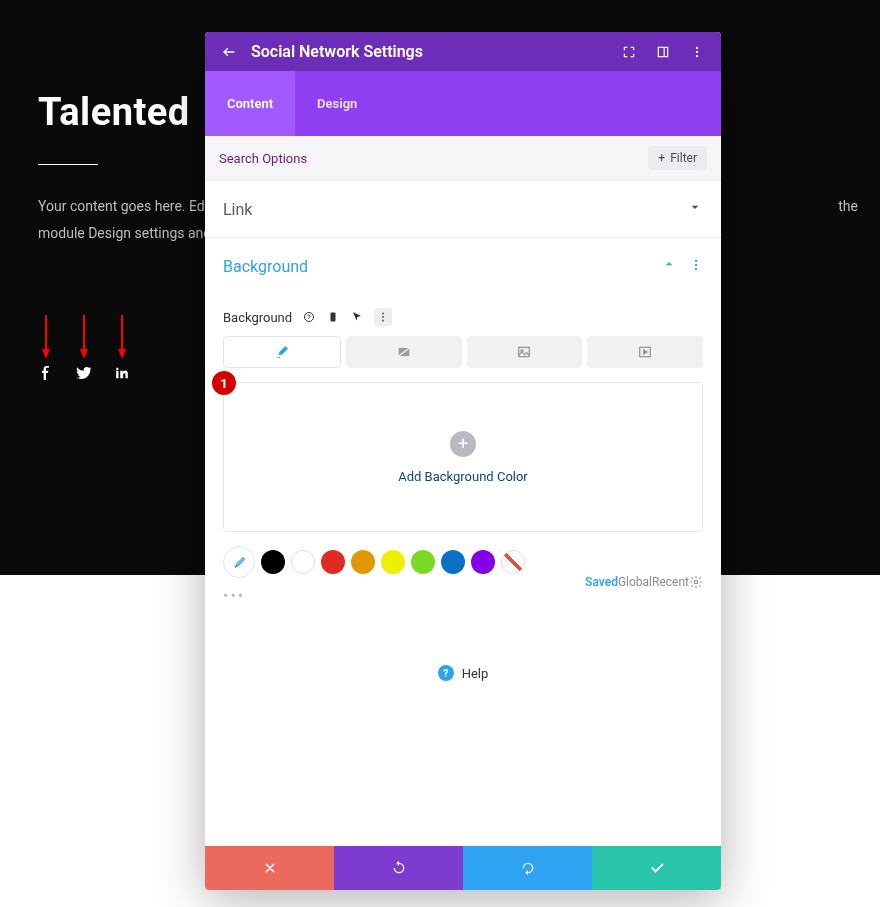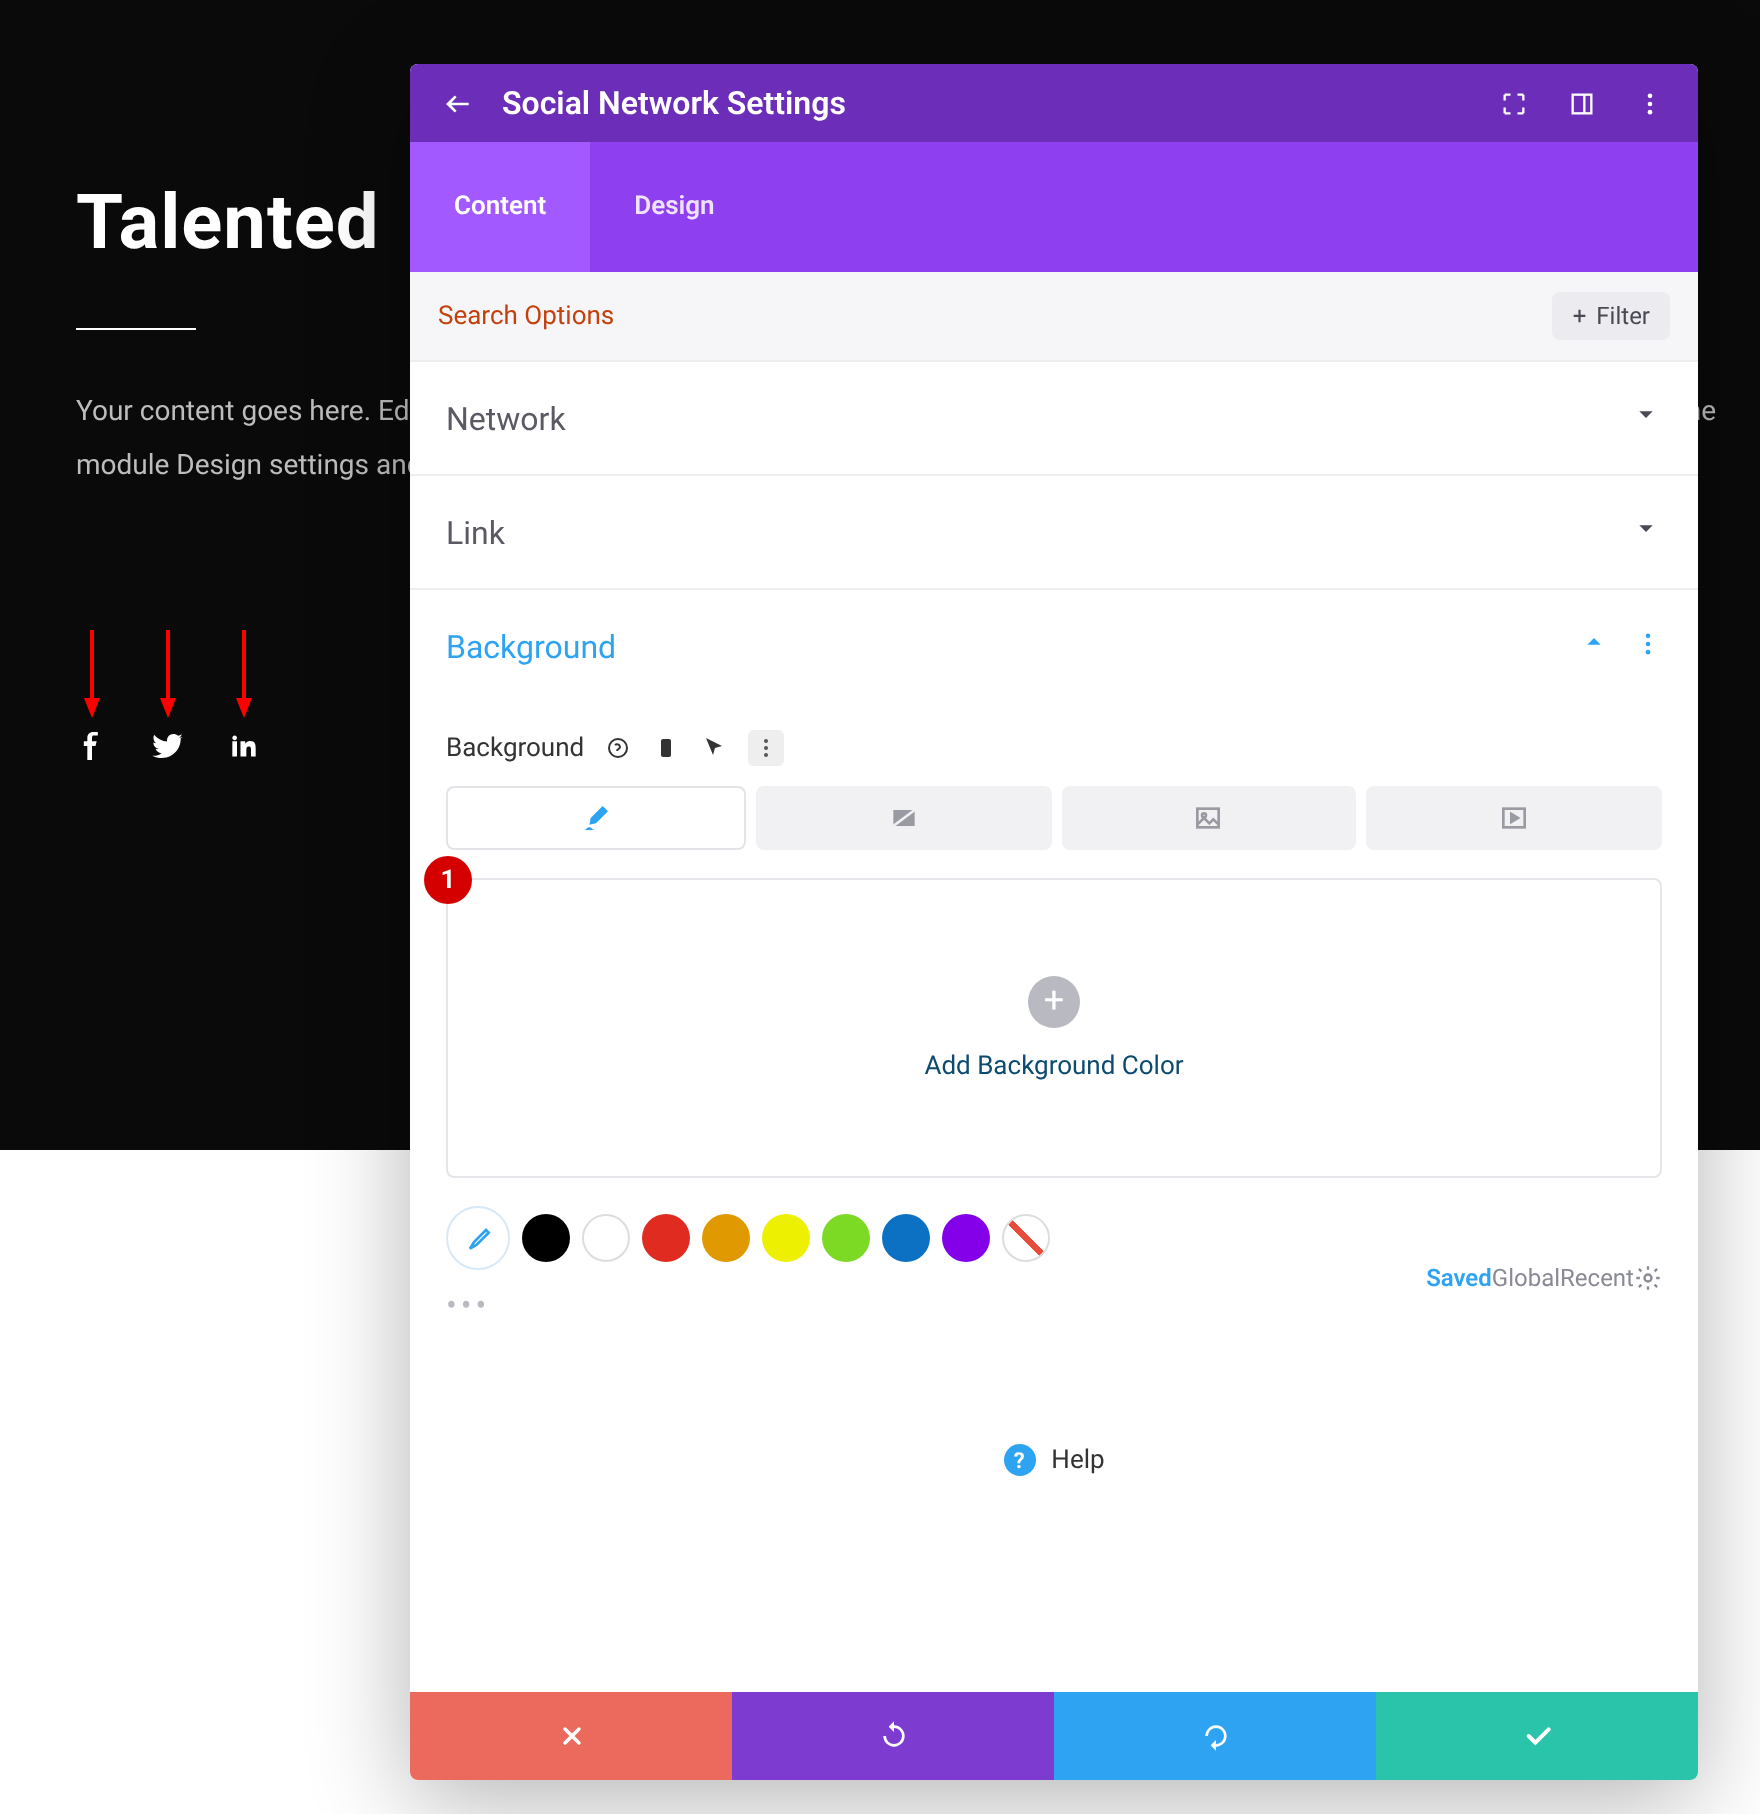--- a/index.html
+++ b/index.html
@@ -8,32 +8,32 @@
 .page-content{position:absolute;left:38px;top:90px;color:#fff;width:820px}
 .page-title{font-size:38px;font-weight:700;letter-spacing:.5px;margin-bottom:30px}
 .hr{width:60px;height:1px;background:#fff;margin-bottom:28px}
 .page-text{font-size:14px;line-height:1.9;color:#bdbdbd}
 .social-row{position:absolute;left:38px;top:365px;display:flex;gap:22px}
 .social-ic{width:16px;height:16px;color:#fff;display:flex;align-items:center;justify-content:center}
 .arrows{position:absolute;left:38px;top:315px;display:flex;gap:22px}
 .arrow{width:16px;display:flex;justify-content:center}
 .arrow svg{overflow:visible}
 
-.panel{position:absolute;left:205px;top:32px;width:644px;height:858px;background:#fff;box-shadow:0 10px 50px rgba(0,0,0,.3);display:flex;flex-direction:column;border-radius:4px;overflow:hidden}
+.panel{position:absolute;left:205px;top:32px;width:516px;height:858px;background:#fff;box-shadow:0 10px 50px rgba(0,0,0,.3);display:flex;flex-direction:column;border-radius:4px;overflow:hidden}
 .pnl-head{background:#6c2eb9;color:#fff;padding:10px 16px 10px 16px}
 .pnl-head-row{display:flex;align-items:center;gap:14px}
 .pnl-title{font-size:16px;font-weight:600}
 .pnl-head-acts{margin-left:auto;display:flex;gap:18px;align-items:center}
 .head-ic{width:16px;height:16px;display:flex;align-items:center;justify-content:center;cursor:pointer}
 .preset{font-size:12px;opacity:.9;margin-top:4px;display:flex;align-items:center;gap:4px;cursor:pointer}
 .tabs{display:flex;background:#8e3ff0}
 .tab{padding:25px 22px;color:rgba(255,255,255,.85);font-size:13px;font-weight:600;cursor:pointer}
 .tab.active{background:#a259ff;color:#fff}
 .toolbar{background:#f6f6f8;border-bottom:1px solid #eee;display:flex;align-items:center;padding:10px 14px}
-.search{color:#c2410c;font-size:13px}
+.search{color:#701a75;font-size:13px}
 .filter-btn{margin-left:auto;background:#ececf0;border-radius:4px;padding:5px 10px;font-size:12px;color:#4a4a55;display:flex;align-items:center;gap:5px;cursor:pointer}
 .body{flex:1;overflow:auto;padding:0 0 0 0}
 .sect{padding:18px 18px;border-bottom:1px solid #eee;display:flex;align-items:center;justify-content:space-between;cursor:pointer}
 .sect-title{font-size:16px;color:#5a5a64}
 .sect-title.active{color:#2ea3f2}
 .chev{color:#4a4a55}
 .sect-open{padding:14px 18px 24px 18px}
 .field-row{display:flex;align-items:center;gap:10px;font-size:13px;color:#333}
 .field-ic{width:14px;height:14px;display:flex;align-items:center;justify-content:center;color:#333}
 .bg-tabs{margin-top:10px;display:flex;gap:5px}
@@ -157,26 +157,20 @@
   <div class="toolbar">
     <div class="search">Search Options</div>
     <div class="filter-btn">
       <span>+</span>
       <span>Filter</span>
     </div>
   </div>
 
   <div class="body">
     <div class="sect">
-      <div class="sect-title">Network</div>
-      <div class="chev"><svg viewBox="0 0 24 24" width="16" height="16" fill="currentColor">
-            <path d="M7 10l5 5 5-5z"></path>
-          </svg></div>
-    </div>
-    <div class="sect">
       <div class="sect-title">Link</div>
       <div class="chev"><svg viewBox="0 0 24 24" width="16" height="16" fill="currentColor">
             <path d="M7 10l5 5 5-5z"></path>
           </svg></div>
     </div>
     <div class="sect" style="border-bottom:none">
       <div class="sect-title active">Background</div>
       <div style="display:flex;gap:12px;align-items:center">
         <div class="chev" style="color:#2ea3f2"><svg viewBox="0 0 24 24" width="16" height="16" fill="currentColor">
               <path d="M7 14l5-5 5 5z"></path>

